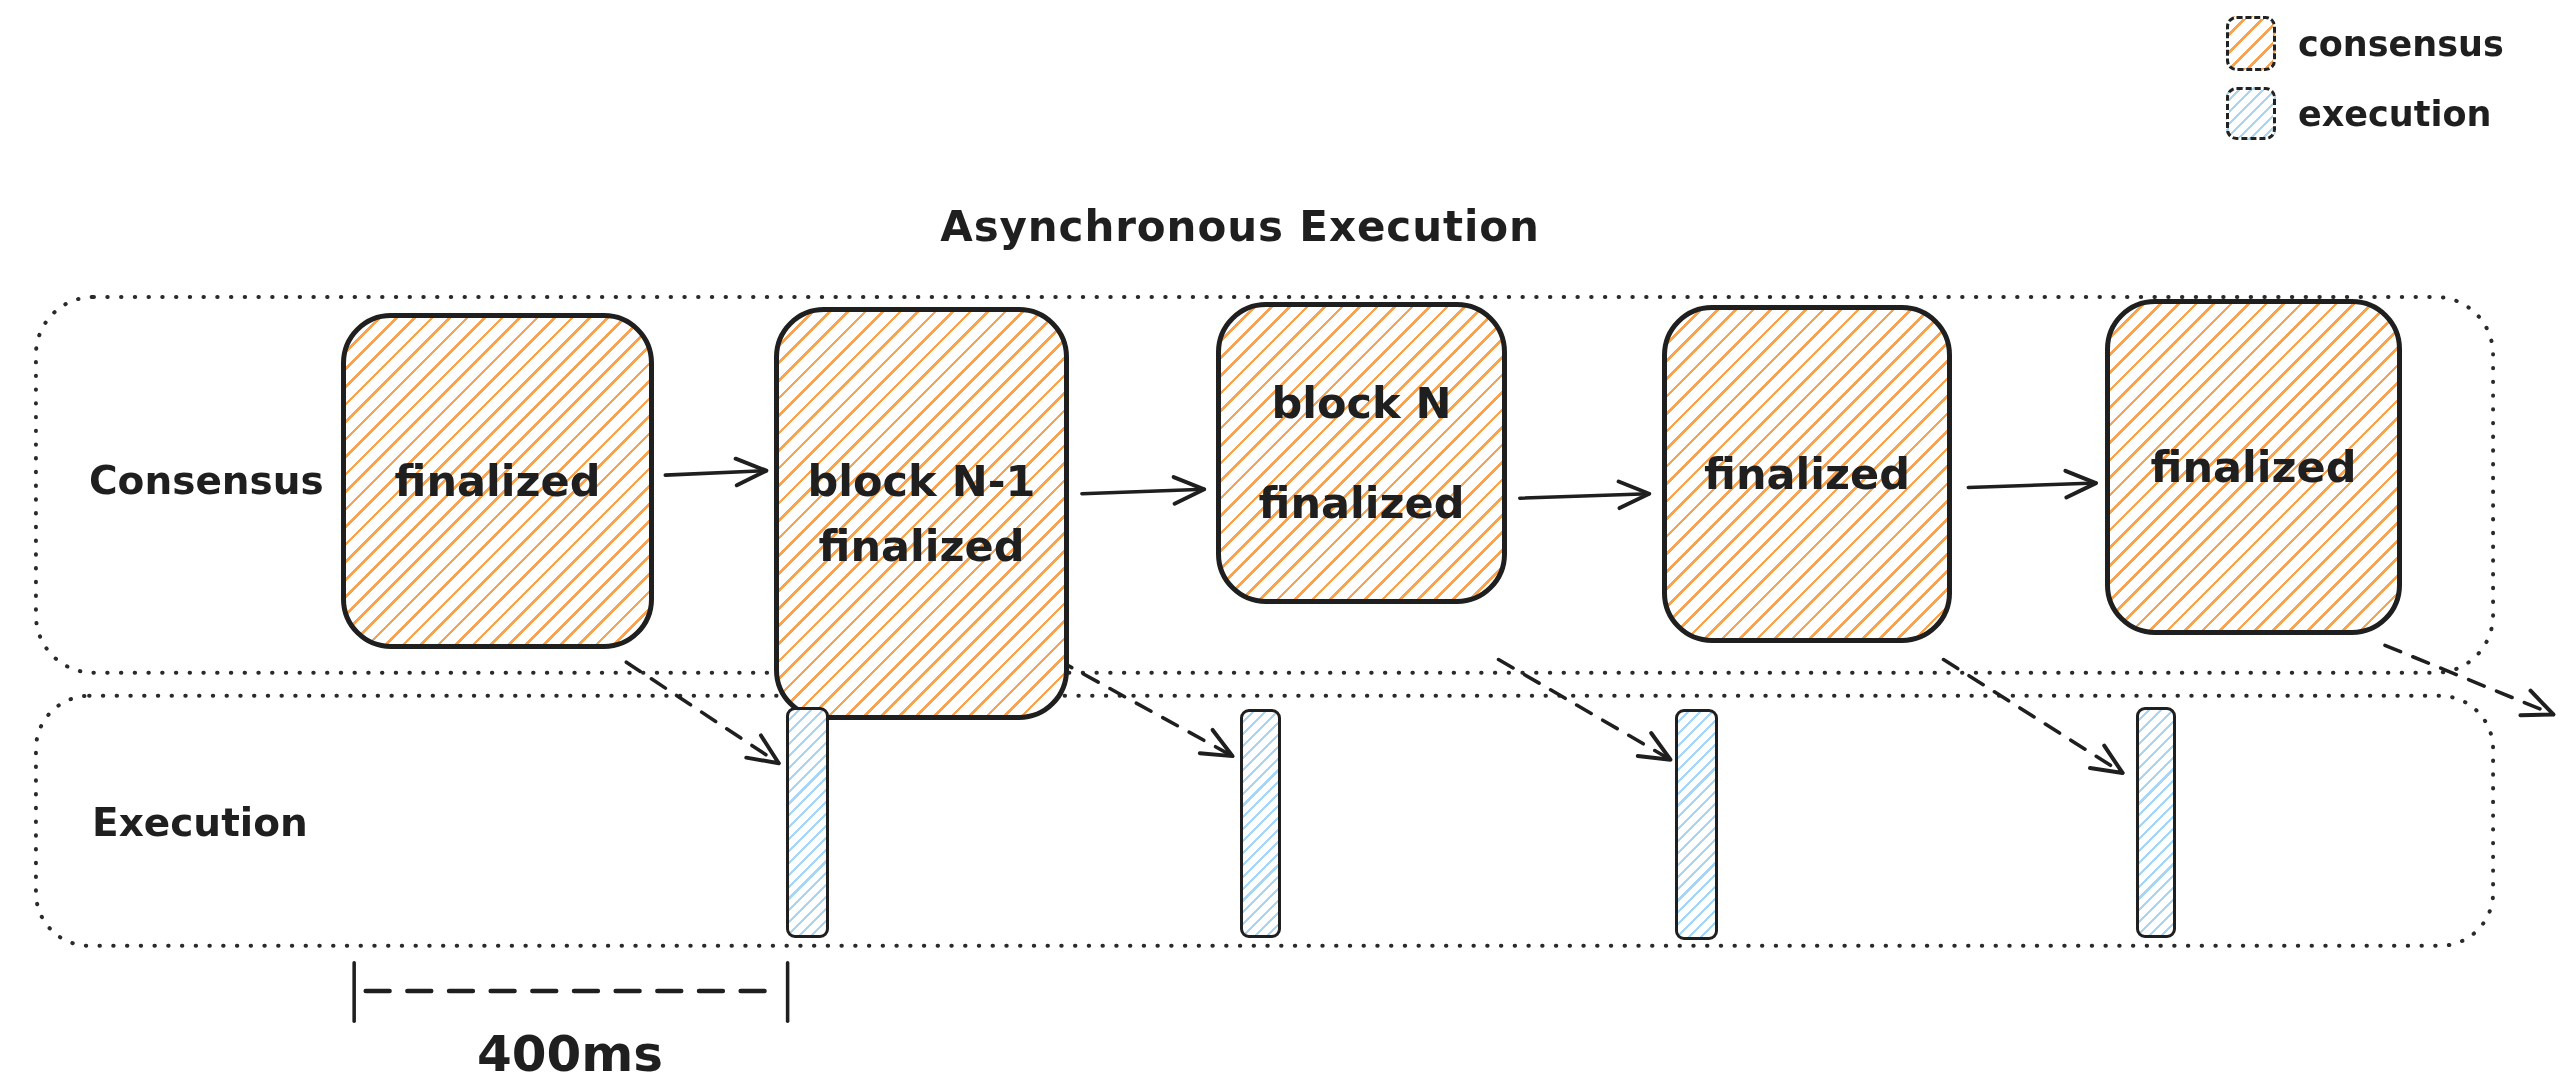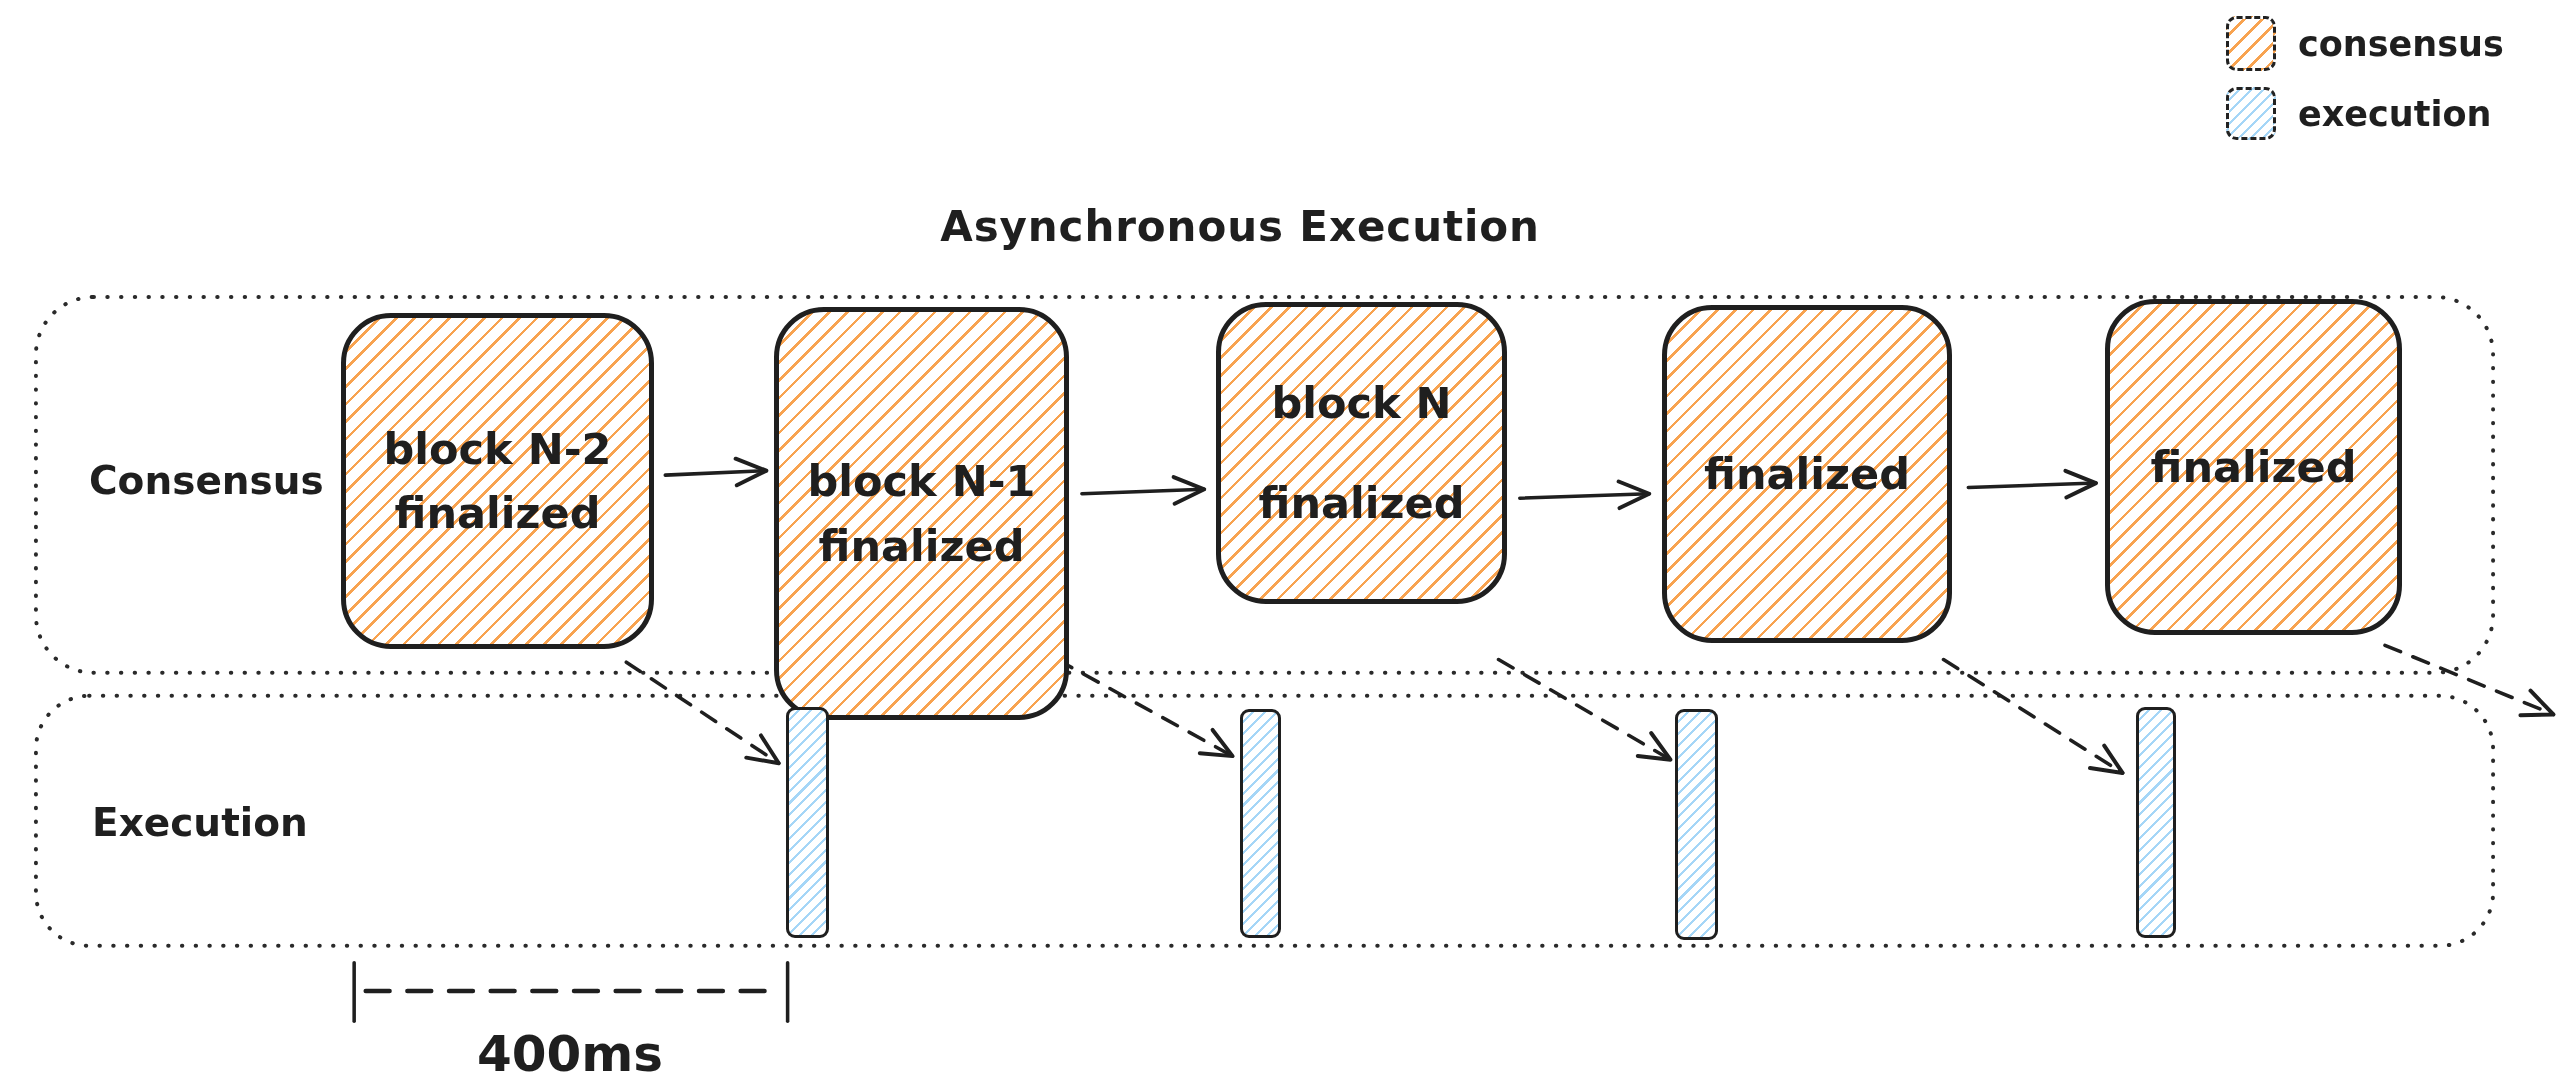--- a/index.html
+++ b/index.html
@@ -158,21 +158,20 @@
 
   <div class="legend-swatch hatch-orange" style="left:2226px; top:16px; height:55px;"></div>
   <div class="legend-label" style="top:16px;">consensus</div>
   <div class="legend-swatch hatch-blue" style="left:2226px; top:87px; height:53px;"></div>
   <div class="legend-label" style="top:86px;">execution</div>
 
   <div class="lane-label" style="left:89px; top:458px;">Consensus</div>
   <div class="lane-label" style="left:92px; top:800px;">Execution</div>
 
   <div class="block hatch-orange" style="left:341px; top:313px; width:313px; height:336px;">
-    <div class="line1">block N-2</div>
     <div class="line2">finalized</div>
   </div>
   <div class="block hatch-orange" style="left:774px; top:307px; width:295px; height:413px;">
     <div class="line1">block N-1</div>
     <div class="line2">finalized</div>
   </div>
   <div class="block hatch-orange" style="left:1216px; top:302px; width:291px; height:302px;gap:36px;">
     <div class="line1">block N</div>
     <div class="line2">finalized</div>
   </div>

